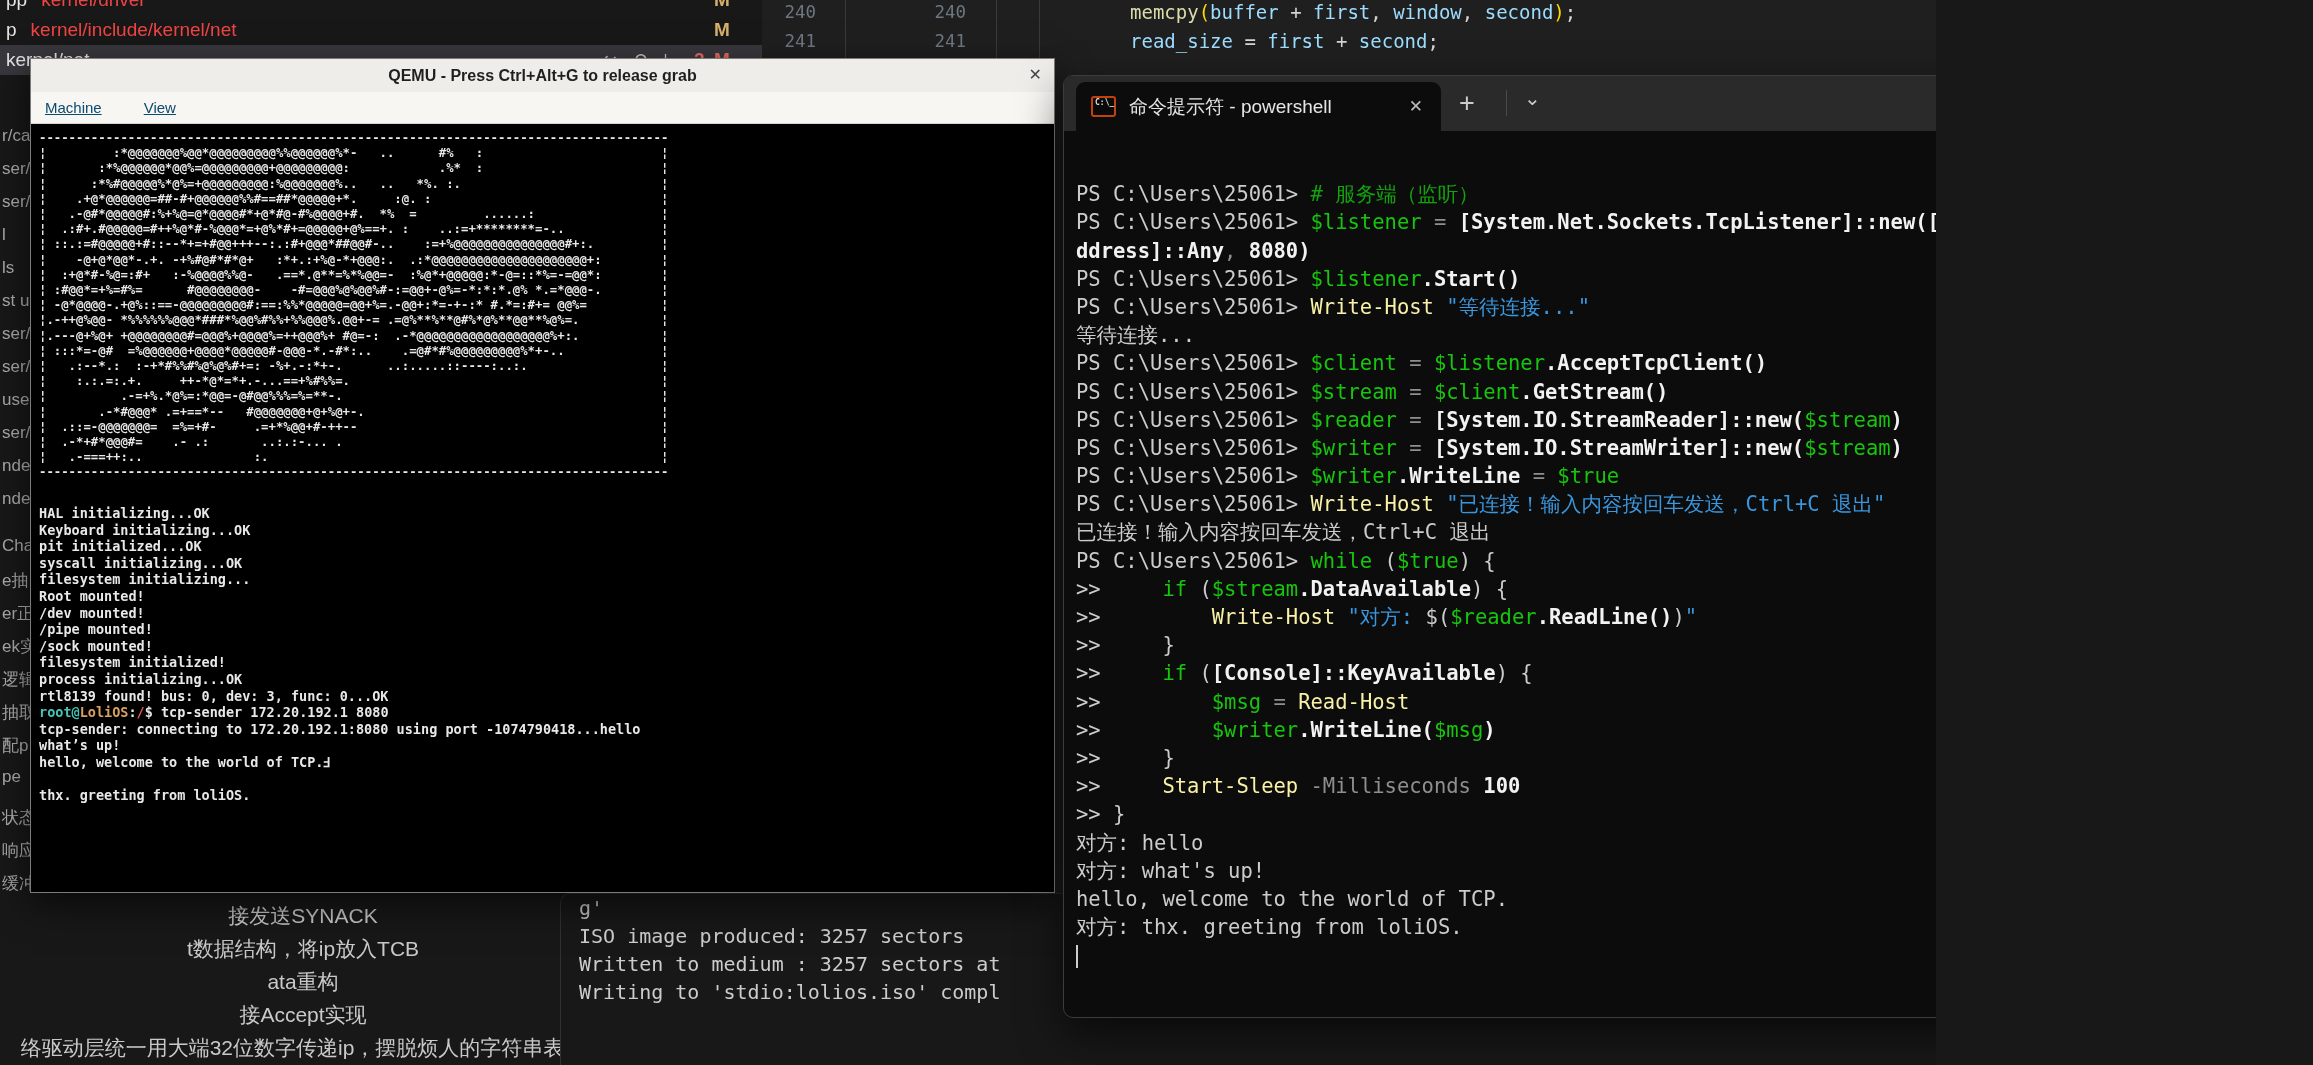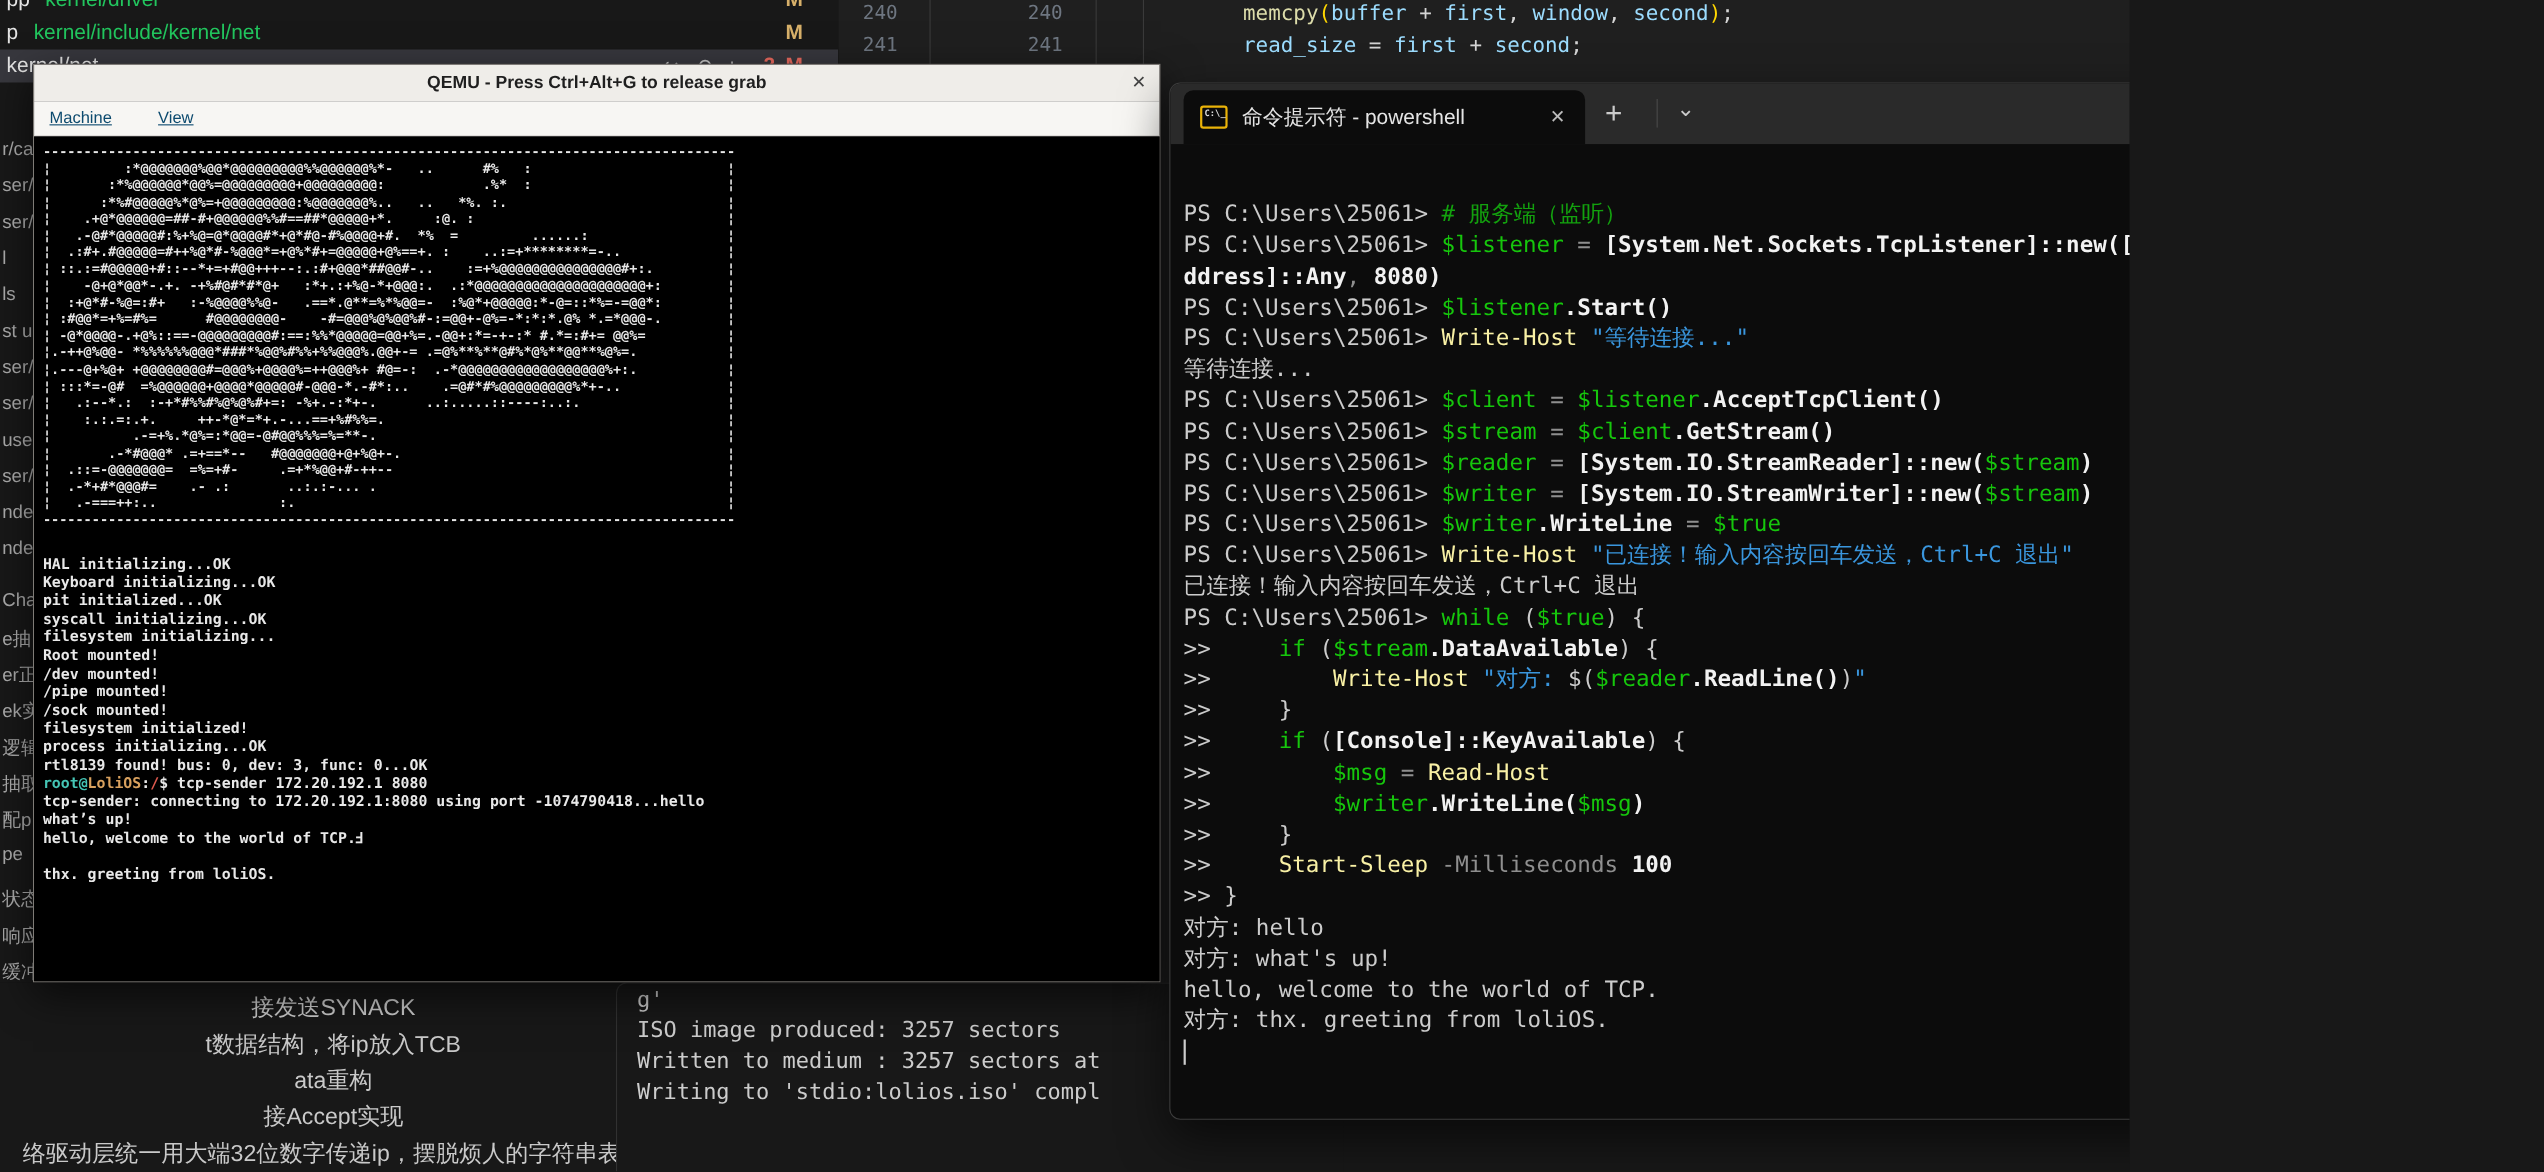--- a/index.html
+++ b/index.html
@@ -9,21 +9,21 @@
   
   #editor-strip{left:762px;top:0;width:1551px;height:893px;background:#1F1F1F;}
   .gutter{color:#6E7681;font:17.5px/29px "DejaVu Sans Mono",monospace;text-align:right;width:46px;top:-2px;}
   .vline{width:1px;background:#3A3A3A;top:0;height:893px;}
   #code-lines{left:368px;top:-2px;font:19px/29px "DejaVu Sans Mono",monospace;white-space:pre;}
   .tok-ey{color:#DCDCAA}.tok-eg{color:#FFD700}.tok-eb{color:#9CDCFE}.tok-ed{color:#D4D4D4}
   #scm-panel{left:0;top:0;width:762px;height:893px;background:#181818;overflow:hidden;}
   .scm-row{position:absolute;left:0;width:762px;height:30px;display:flex;align-items:center;font-size:19px;}
   .scm-row.hl{background:#37373D;}
   .scm-name{color:#E4E4E4;margin-left:6px;white-space:pre;}
-  .scm-path{color:#22c55e;margin-left:14px;white-space:nowrap;}
+  .scm-path{color:#ef4444;margin-left:14px;white-space:nowrap;}
   .scm-badge{position:absolute;left:714px;font-weight:700;font-size:19px;}
   .scm-count{position:absolute;left:694px;font-weight:700;font-size:19px;}
   .scm-icons{position:absolute;left:604px;display:flex;gap:13px;color:#C5C5C5;font-size:18px;}
   #fragments{left:0;top:0;width:30px;height:893px;overflow:hidden;}
   .frag{position:absolute;left:2px;color:#ABABAB;font-size:17px;white-space:nowrap;}
   
   #commits{left:0;top:893px;width:560px;height:172px;background:#181818;overflow:hidden;}
   .commit-row{position:absolute;left:3px;width:600px;height:30px;display:flex;align-items:center;white-space:nowrap;overflow:hidden;flex-direction:column;}
   .commit-msg{color:#C9C9C9;font-size:21px;}
   .commit-author{color:#8A8A8A;font-size:18px;margin-left:12px;}
@@ -52,21 +52,21 @@
   #qemu-art{position:absolute;left:8px;top:7px;margin:0;color:#E8E8E8;font:700 12.3px/15.2px "DejaVu Sans Mono",monospace;}
   #qemu-boot{position:absolute;left:8px;top:381px;font:700 13.5px/16.6px "DejaVu Sans Mono",monospace;}
   #qemu-boot div{white-space:pre;height:16.6px;}
   .tok-w{color:#E8E8E8}.tok-cy{color:#45C5B5}.tok-gold{color:#D9A15E}.tok-red{color:#E05A4F}
   
   #terminal{left:1063px;top:75px;width:1229px;height:943px;z-index:20;background:#0C0C0C;
             border:1px solid #3C3C3C;border-radius:10px;box-shadow:0 16px 44px rgba(0,0,0,.6);box-sizing:border-box;overflow:hidden;}
   #tabbar{left:0;top:0;width:100%;height:55px;background:#2A2A2A;}
   #tab{position:absolute;left:12px;top:6px;width:365px;height:49px;background:#0C0C0C;border-radius:9px 9px 0 0;
        display:flex;align-items:center;}
-  #tab-icon{width:25px;height:21px;margin-left:15px;border:2px solid #eab308;border-radius:3px;background:#0A0A0A;
+  #tab-icon{width:25px;height:21px;margin-left:15px;border:2px solid #c2410c;border-radius:3px;background:#0A0A0A;
             position:relative;box-sizing:border-box;}
   #tab-icon span{position:absolute;left:2px;top:0px;font:700 8px/10px "DejaVu Sans Mono",monospace;color:#DDD;}
   #tab-title{color:#E5E5E5;font-size:19px;margin-left:13px;white-space:nowrap;}
   #tab-close{position:absolute;right:18px;color:#BBBBBB;font-size:17px;}
   #new-tab-btn{position:absolute;left:395px;top:12px;color:#CCCCCC;font-size:27px;font-weight:300;}
   #tab-divider{position:absolute;left:442px;top:14px;width:1px;height:26px;background:#4A4A4A;}
   #tab-dropdown{position:absolute;left:460px;top:10px;color:#CCCCCC;font-size:20px;}
   #win-min{position:absolute;left:1035px;top:26px;width:17px;height:2px;background:#CCCCCC;}
   #win-max{position:absolute;left:1108px;top:18px;width:15px;height:15px;border:1.5px solid #CCCCCC;border-radius:4px;}
   #win-close{position:absolute;left:1176px;top:15px;color:#CCCCCC;font-size:20px;}

